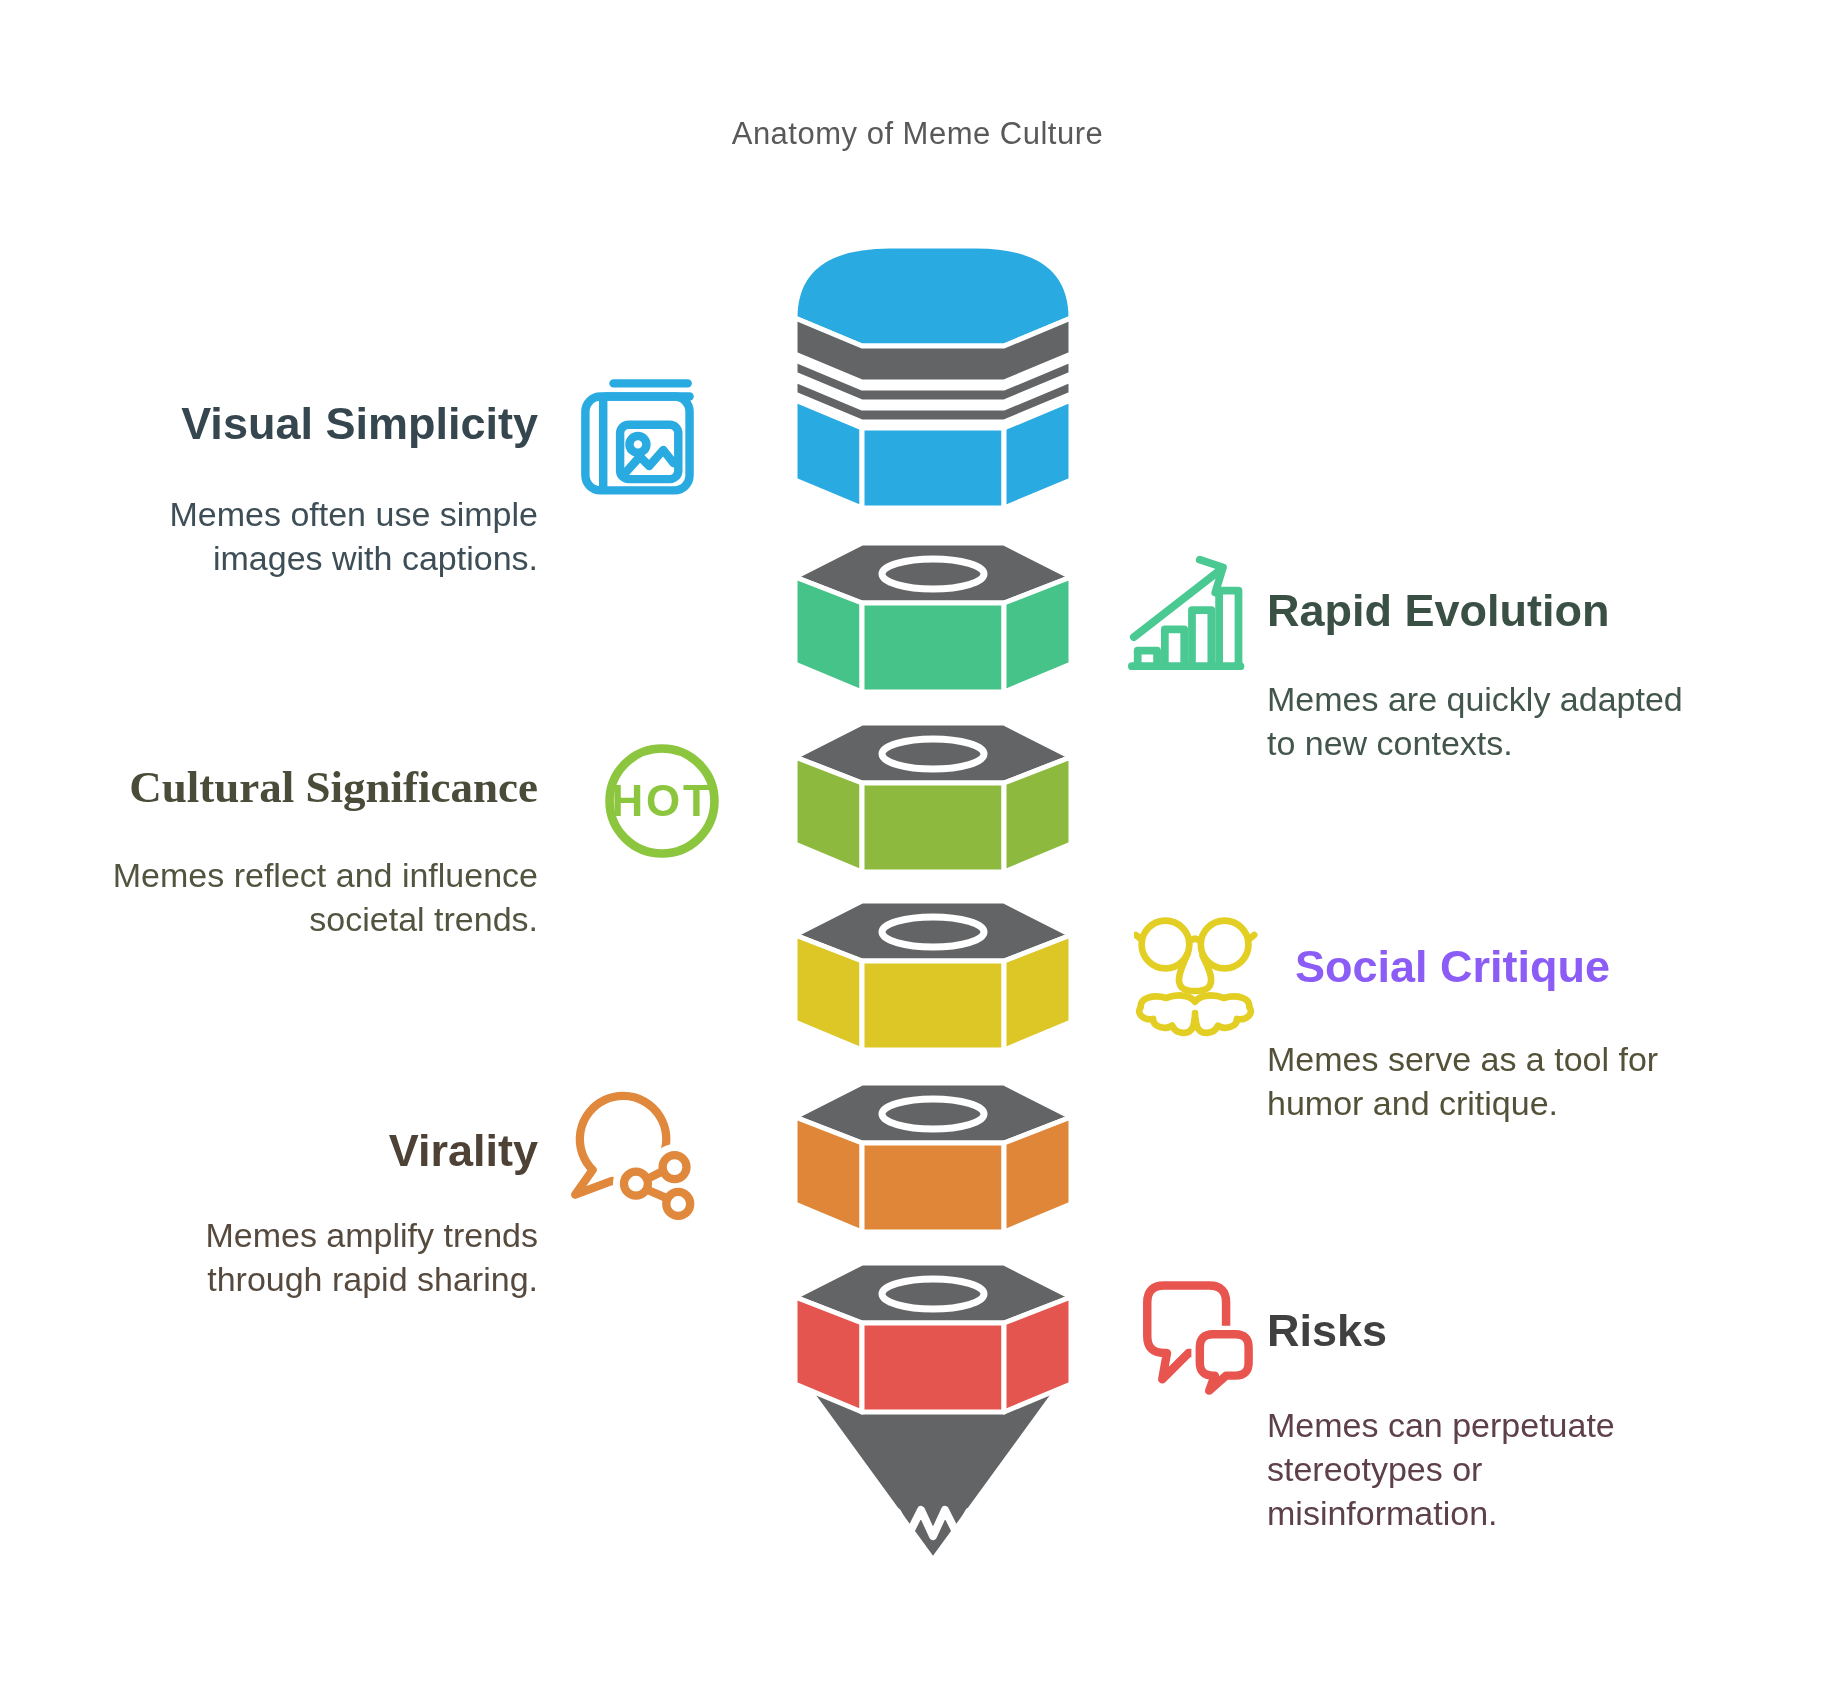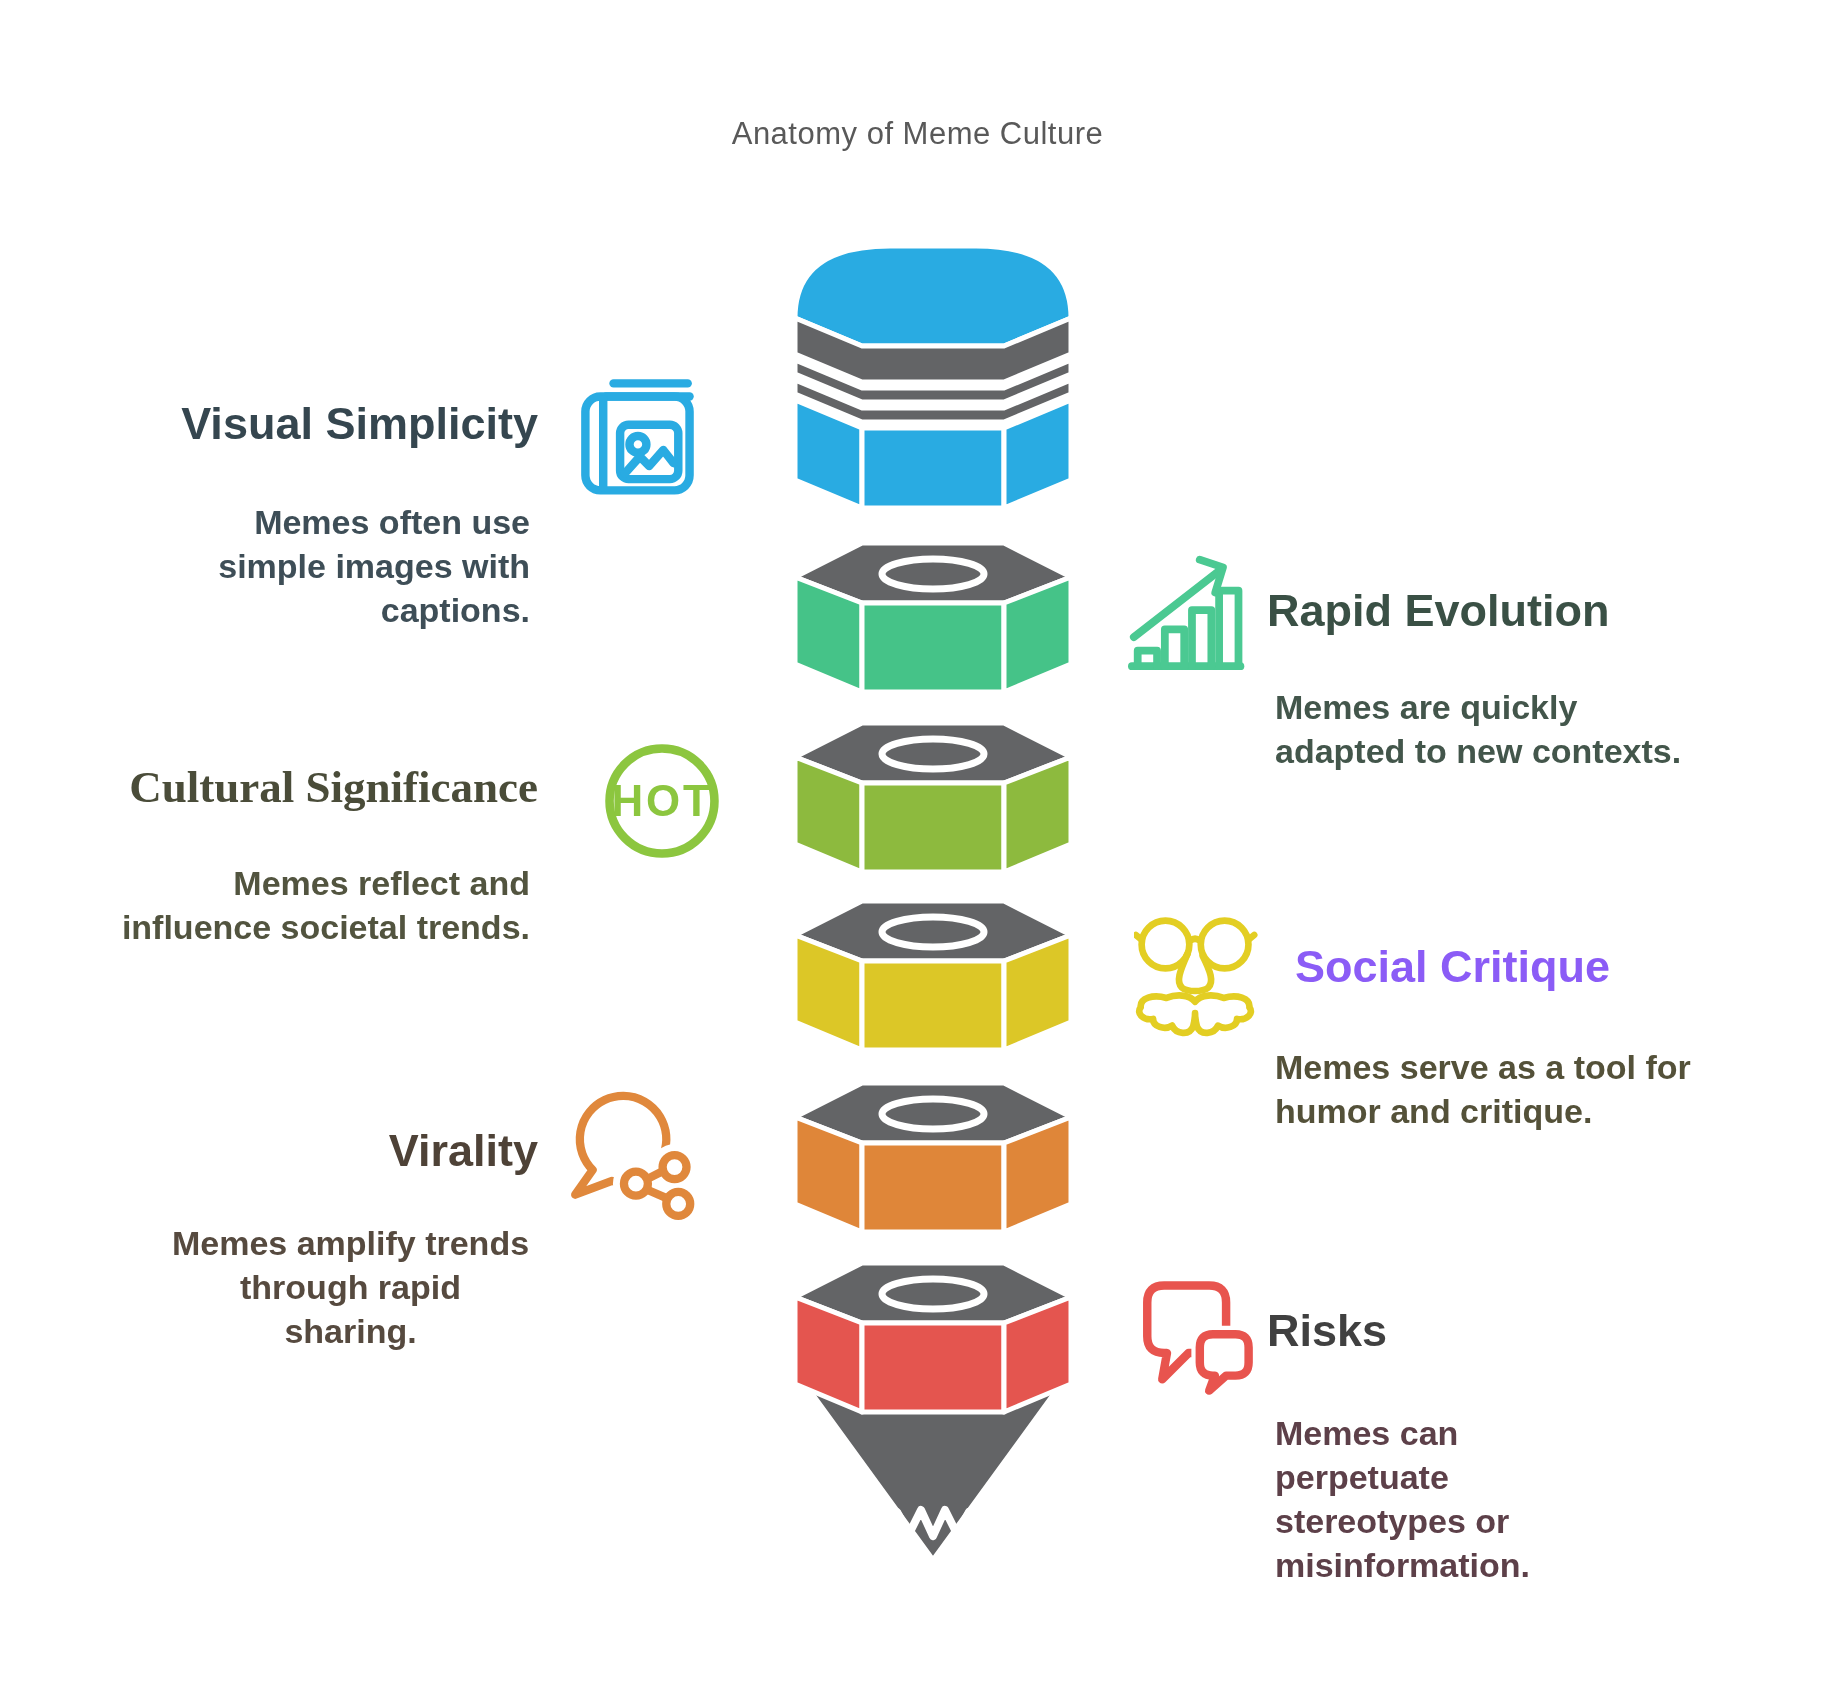--- a/index.html
+++ b/index.html
@@ -9,21 +9,21 @@
   }
   .title{
     position:absolute;top:116px;left:0;width:1835px;text-align:center;
     font-size:31px;font-weight:400;letter-spacing:0.5px;
   }
   .item{position:absolute;}
   .item h2{
     margin:0;font-size:45px;font-weight:700;line-height:52px;white-space:nowrap;
   }
   .item p{
-    margin:8px;font-size:34px;font-weight:700;line-height:44px;
+    margin:0;font-size:34px;font-weight:400;line-height:44px;
   }
   .left-col{text-align:right;right:1297px;}
   .right-col{text-align:left;left:1267px;}
   .icon{position:absolute;}
   .icon svg{display:block;}
   .pencil-svg{position:absolute;left:0;top:0;}
   .hot-text{font-family:"Liberation Sans","DejaVu Sans",sans-serif;font-size:46px;font-weight:700;letter-spacing:3px;}
 </style>
 </head>
 <body>
@@ -136,21 +136,21 @@
       <g fill="none" stroke-width="9" stroke="#8CC63F">
         <circle cx="65" cy="65" r="55"></circle>
         <text class="hot-text" x="65" y="81" text-anchor="middle" stroke="none" fill="#8CC63F">HOT</text>
       </g>
     </svg>
   </div>
 
   <div class="item left-col" style="top:1125px;">
     <h2 style="color: rgb(78, 66, 55);">Virality</h2>
   </div>
-  <div class="item left-col" style="top:1213px;width:375px;text-align:center;">
+  <div class="item left-col" style="top:1213px;width:375px;">
     <p style="color: rgb(86, 74, 63);">Memes amplify trends through rapid sharing.</p>
   </div>
   <div class="icon" style="left:566px;top:1088px;">
     <svg width="138" height="138" viewBox="0 0 150 150">
       <g fill="none" stroke-width="9" stroke-linecap="round" stroke-linejoin="round" stroke="#E0883C">
         <path d="M50,101 A47,47 0 1 0 29,89 L10,116 Z"></path>
         <g stroke="#fff" stroke-width="24">
           <path d="M88,99 L106,90"></path>
           <path d="M87,110 L110,120"></path>
           <circle cx="76" cy="104" r="13" fill="#fff"></circle>

